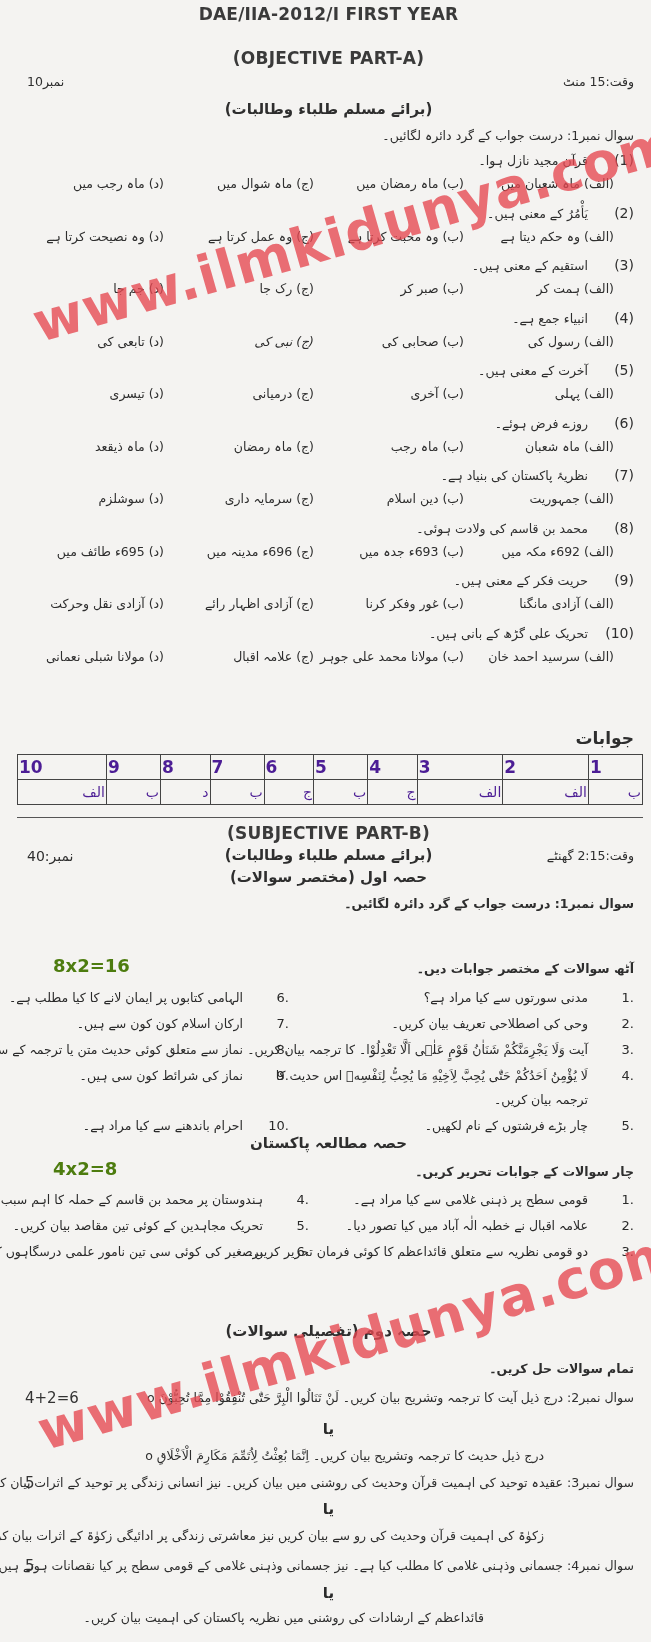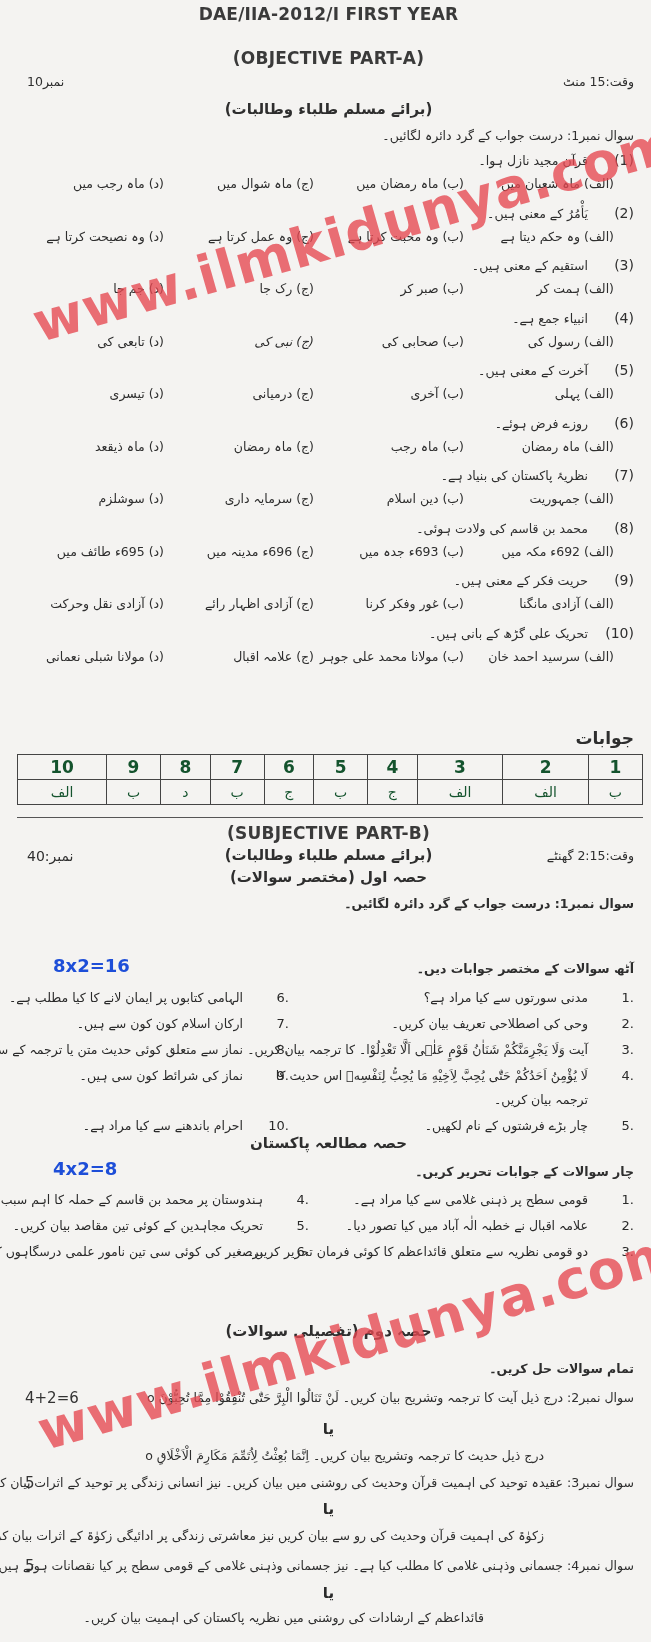--- a/index.html
+++ b/index.html
@@ -20,29 +20,29 @@
     direction: rtl; font-family: "DejaVu Sans", sans-serif;
     font-size: 12.5px; color: #2e2e2e; white-space: nowrap;
   }
   .abs { position: absolute; }
   .center { left: 0; width: 651px; text-align: center; }
   .q-line { position: absolute; right: 20px; }
   .q-num { display: inline-block; width: 34px; text-align: right; direction: ltr; font-size: 14px; }
   .opt-row { position: absolute; right: 40px; width: 600px; height: 20px; direction: rtl; }
   .opt { position: absolute; top: 0; font-size: 12.5px; white-space: nowrap; direction: rtl; }
   .heading-u { font-size: 15px; font-weight: bold; }
-  .bold-num { font-family: "DejaVu Sans", sans-serif; font-weight: bold; font-size: 18px; color: #1d4ed8; position: absolute; }
+  .bold-num { font-family: "DejaVu Sans", sans-serif; font-weight: bold; font-size: 18px; color: #4d7c0f; position: absolute; }
   .marks { font-family: "DejaVu Sans", sans-serif; font-size: 15px; color: #333; position: absolute; }
   table.ans {
     position: absolute; left: 14px; top: 754px; width: 626px;
     border-collapse: collapse; direction: ltr;
   }
   table.ans td {
-    border: 1.5px solid #444; text-align: center; height: 22px;
-    font-size: 17px; color: #14532d;
+    border: 1.5px solid #444; height: 22px;
+    font-size: 17px; color: #4c1d95;
   }
   table.ans tr.nums td { font-weight: bold; font-family: "DejaVu Sans", sans-serif; }
   table.ans tr.vals td { font-size: 14px; direction: rtl; }
   .rule { position: absolute; left: 14px; width: 626px; height: 0; border-top: 1.5px solid #555; }
   .short-row { position: absolute; height: 20px; direction: rtl; font-size: 12.5px; white-space: nowrap; }
   .sn { display: inline-block; width: 28px; direction: ltr; text-align: right; font-size: 13px; margin-left: 18px; }
   .ya { position: absolute; left: 0; width: 651px; text-align: center; font-size: 15px; font-weight: bold; direction: rtl; }
   .watermark {
     position: absolute; font-family: "DejaVu Sans", sans-serif; font-weight: bold;
     color: rgba(230, 70, 80, 0.78); font-size: 54px; letter-spacing: 1px;
@@ -94,21 +94,21 @@
       </div>
       <div class="urdu q-line" style="top: 362px;"><span class="q-num">(5)</span><span style="margin-right:12px">آخرت کے معنی ہیں۔</span></div>
       <div class="opt-row urdu" style="top: 386px;">
         <span class="opt" style="right: 0px;">(الف) پہلی</span>
         <span class="opt" style="right: 150px;">(ب) آخری</span>
         <span class="opt" style="right: 300px;">(ج) درمیانی</span>
         <span class="opt" style="right: 450px;">(د) تیسری</span>
       </div>
       <div class="urdu q-line" style="top: 415px;"><span class="q-num">(6)</span><span style="margin-right:12px">روزے فرض ہوئے۔</span></div>
       <div class="opt-row urdu" style="top: 439px;">
-        <span class="opt" style="right: 0px;">(الف) ماہ رمضان</span>
+        <span class="opt" style="right: 0px;">(الف) ماہ شعبان</span>
         <span class="opt" style="right: 150px;">(ب) ماہ رجب</span>
         <span class="opt" style="right: 300px;">(ج) ماہ رمضان</span>
         <span class="opt" style="right: 450px;">(د) ماہ ذیقعد</span>
       </div>
       <div class="urdu q-line" style="top: 467px;"><span class="q-num">(7)</span><span style="margin-right:12px">نظریۂ پاکستان کی بنیاد ہے۔</span></div>
       <div class="opt-row urdu" style="top: 491px;">
         <span class="opt" style="right: 0px;">(الف) جمہوریت</span>
         <span class="opt" style="right: 150px;">(ب) دین اسلام</span>
         <span class="opt" style="right: 300px;">(ج) سرمایہ داری</span>
         <span class="opt" style="right: 450px;">(د) سوشلزم</span>

